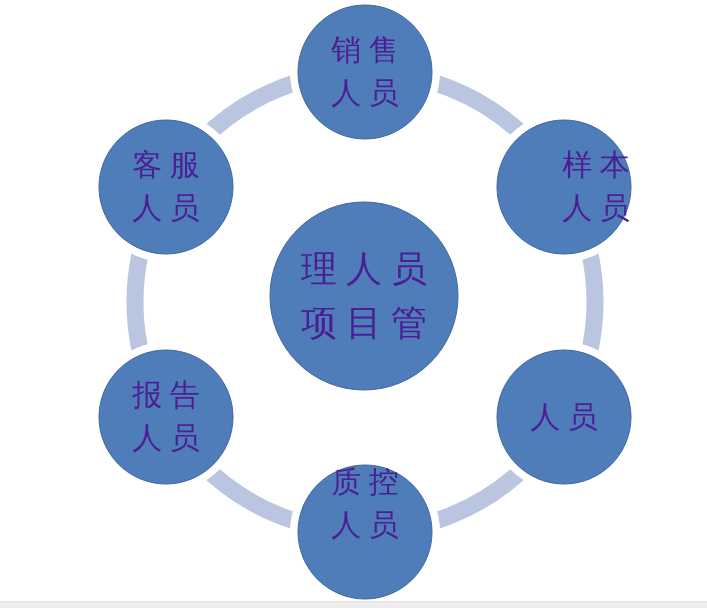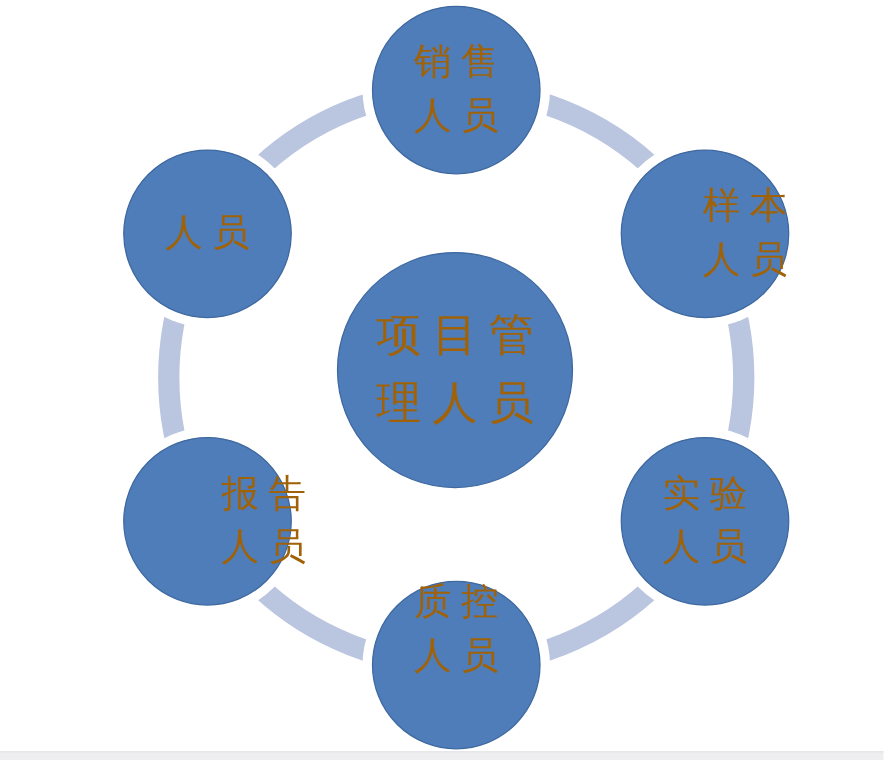--- a/index.html
+++ b/index.html
@@ -7,38 +7,38 @@
     position:relative;
     width:707px;height:608px;
     background:#ffffff;
     overflow:hidden;
     font-family:"DejaVu Serif","Liberation Serif",serif;
   }
   .diagram-svg{position:absolute;left:0;top:0;width:707px;height:608px;display:block;}
   .label{
     position:absolute;
     transform:translate(-50%,-50%);
-    color:#a16207;
+    color:#4c1d95;
     text-align:left;
     white-space:nowrap;
     pointer-events:none;
   }
   .label .line{
     display:block;
     letter-spacing:.25em;
     padding-left:.25em; 
   }
   .sat-label{font-size:30px;line-height:1.42;}
   .center-label{font-size:36px;line-height:1.5;}
   
   .pos-top    {left:365px;top:72px;}
   .pos-ur     {left:596px;top:187px;}
   .pos-lr     {left:564px;top:417px;}
   .pos-bottom {left:365px;top:504px;}
-  .pos-ll     {left:166px;top:417px;margin-left:45px;}
+  .pos-ll     {left:166px;top:417px;}
   .pos-ul     {left:166px;top:187px;}
   .pos-center {left:364px;top:296px;}
   .footer-strip{
     position:absolute;left:0;bottom:0;
     width:707px;height:6px;
     background:#eeeef0;
     border-top:1px solid #e3e3e7;
   }
 </style>
 </head>
@@ -71,37 +71,37 @@
     <span class="line">销售</span>
     <span class="line">人员</span>
   </div>
 
   <div class="label sat-label pos-ur">
     <span class="line">样本</span>
     <span class="line">人员</span>
   </div>
 
   <div class="label sat-label pos-lr">
-    <span class="line">实验</span>
     <span class="line">人员</span>
   </div>
 
   <div class="label sat-label pos-bottom">
     <span class="line">质控</span>
     <span class="line">人员</span>
   </div>
 
   <div class="label sat-label pos-ll">
     <span class="line">报告</span>
     <span class="line">人员</span>
   </div>
 
   <div class="label sat-label pos-ul">
+    <span class="line">客服</span>
     <span class="line">人员</span>
   </div>
 
   <div class="label center-label pos-center">
+    <span class="line">理人员</span>
     <span class="line">项目管</span>
-    <span class="line">理人员</span>
   </div>
 
   <div class="footer-strip"></div>
 </div>
 
 </body></html>

